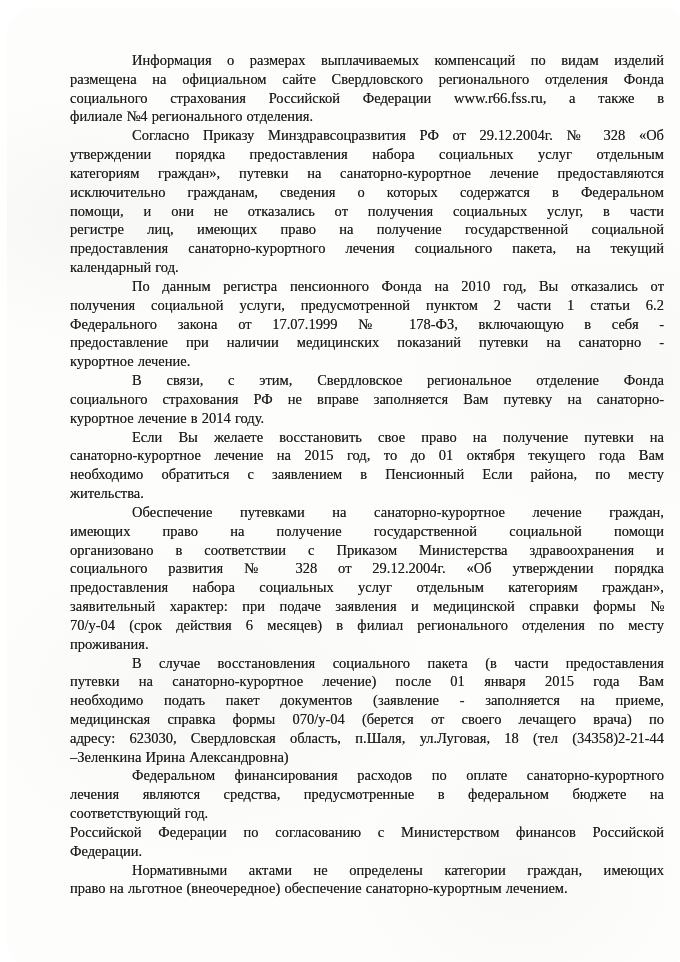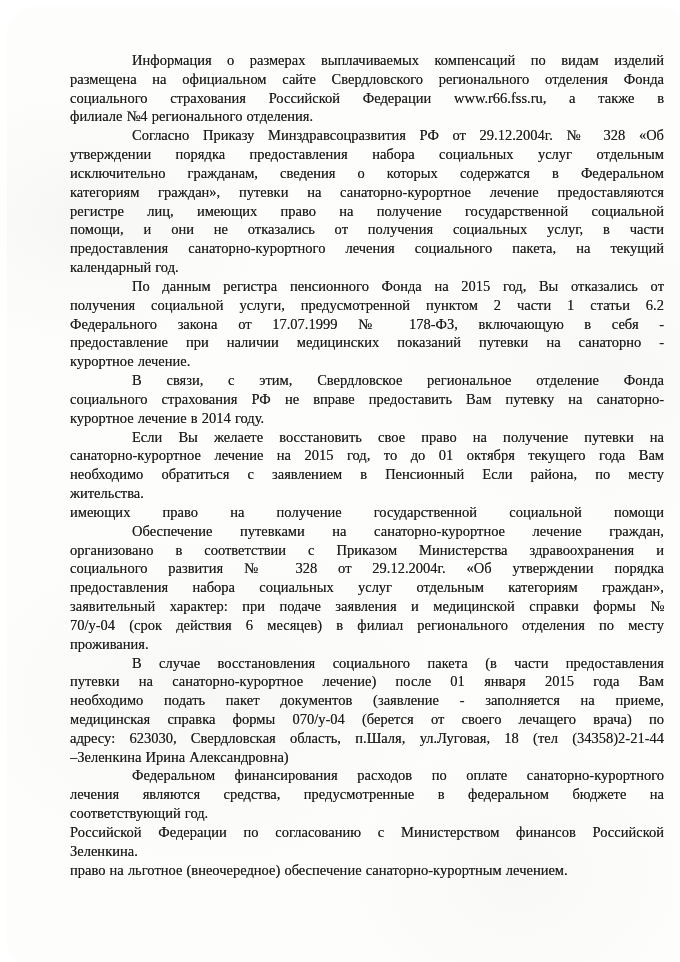--- a/index.html
+++ b/index.html
@@ -58,48 +58,48 @@
   <div class="letter-body">
       <div class="para">
         <div class="line first">Информация о размерах выплачиваемых компенсаций по видам изделий</div>
         <div class="line">размещена на официальном сайте Свердловского регионального отделения Фонда</div>
         <div class="line">социального страхования Российской Федерации www.r66.fss.ru, а также в</div>
         <div class="line last">филиале №4 регионального отделения.</div>
       </div>
       <div class="para">
         <div class="line first">Согласно Приказу Минздравсоцразвития РФ от 29.12.2004г. № 328 «Об</div>
         <div class="line">утверждении порядка предоставления набора социальных услуг отдельным</div>
+        <div class="line">категориям граждан», путевки на санаторно-курортное лечение предоставляются</div>
         <div class="line">исключительно гражданам, сведения о которых содержатся в Федеральном</div>
-        <div class="line">категориям граждан», путевки на санаторно-курортное лечение предоставляются</div>
+        <div class="line">помощи, и они не отказались от получения социальных услуг, в части</div>
         <div class="line">регистре лиц, имеющих право на получение государственной социальной</div>
-        <div class="line">помощи, и они не отказались от получения социальных услуг, в части</div>
         <div class="line">предоставления санаторно-курортного лечения социального пакета, на текущий</div>
         <div class="line last">календарный год.</div>
       </div>
       <div class="para">
-        <div class="line first">По данным регистра пенсионного Фонда на 2015 год, Вы отказались от</div>
+        <div class="line first">По данным регистра пенсионного Фонда на 2010 год, Вы отказались от</div>
         <div class="line">получения социальной услуги, предусмотренной пунктом 2 части 1 статьи 6.2</div>
         <div class="line">Федерального закона от 17.07.1999 № 178-ФЗ, включающую в себя -</div>
         <div class="line">предоставление при наличии медицинских показаний путевки на санаторно -</div>
         <div class="line last">курортное лечение.</div>
       </div>
       <div class="para">
         <div class="line first">В связи, с этим, Свердловское региональное отделение Фонда</div>
-        <div class="line">социального страхования РФ не вправе предоставить Вам путевку на санаторно-</div>
+        <div class="line">социального страхования РФ не вправе заполняется Вам путевку на санаторно-</div>
         <div class="line last">курортное лечение в 2014 году.</div>
       </div>
       <div class="para">
         <div class="line first">Если Вы желаете восстановить свое право на получение путевки на</div>
         <div class="line">санаторно-курортное лечение на 2015 год, то до 01 октября текущего года Вам</div>
         <div class="line">необходимо обратиться с заявлением в Пенсионный Если района, по месту</div>
         <div class="line last">жительства.</div>
       </div>
       <div class="para">
+        <div class="line first">Обеспечение путевками на санаторно-курортное лечение граждан,</div>
         <div class="line">имеющих право на получение государственной социальной помощи</div>
-        <div class="line first">Обеспечение путевками на санаторно-курортное лечение граждан,</div>
         <div class="line">организовано в соответствии с Приказом Министерства здравоохранения и</div>
         <div class="line">социального развития № 328 от 29.12.2004г. «Об утверждении порядка</div>
         <div class="line">предоставления набора социальных услуг отдельным категориям граждан»,</div>
         <div class="line">заявительный характер: при подаче заявления и медицинской справки формы №</div>
         <div class="line">70/у-04 (срок действия 6 месяцев) в филиал регионального отделения по месту</div>
         <div class="line last">проживания.</div>
       </div>
       <div class="para">
         <div class="line first">В случае восстановления социального пакета (в части предоставления</div>
         <div class="line">путевки на санаторно-курортное лечение) после 01 января 2015 года Вам</div>
@@ -108,19 +108,20 @@
         <div class="line">адресу: 623030, Свердловская область, п.Шаля, ул.Луговая, 18 (тел (34358)2-21-44</div>
         <div class="line last">–Зеленкина Ирина Александровна)</div>
       </div>
       <div class="para">
         <div class="line first">Федеральном финансирования расходов по оплате санаторно-курортного</div>
         <div class="line">лечения являются средства, предусмотренные в федеральном бюджете на</div>
         <div class="line last">соответствующий год.</div>
       </div>
       <div class="para">
         <div class="line">Российской Федерации по согласованию с Министерством финансов Российской</div>
-        <div class="line last">Зеленкина.</div>
+        <div class="line last">Федерации.</div>
       </div>
       <div class="para">
+        <div class="line first">Нормативными актами не определены категории граждан, имеющих</div>
         <div class="line last">право на льготное (внеочередное) обеспечение санаторно-курортным лечением.</div>
       </div>
     </div>
 </div>
 
 </body></html>

